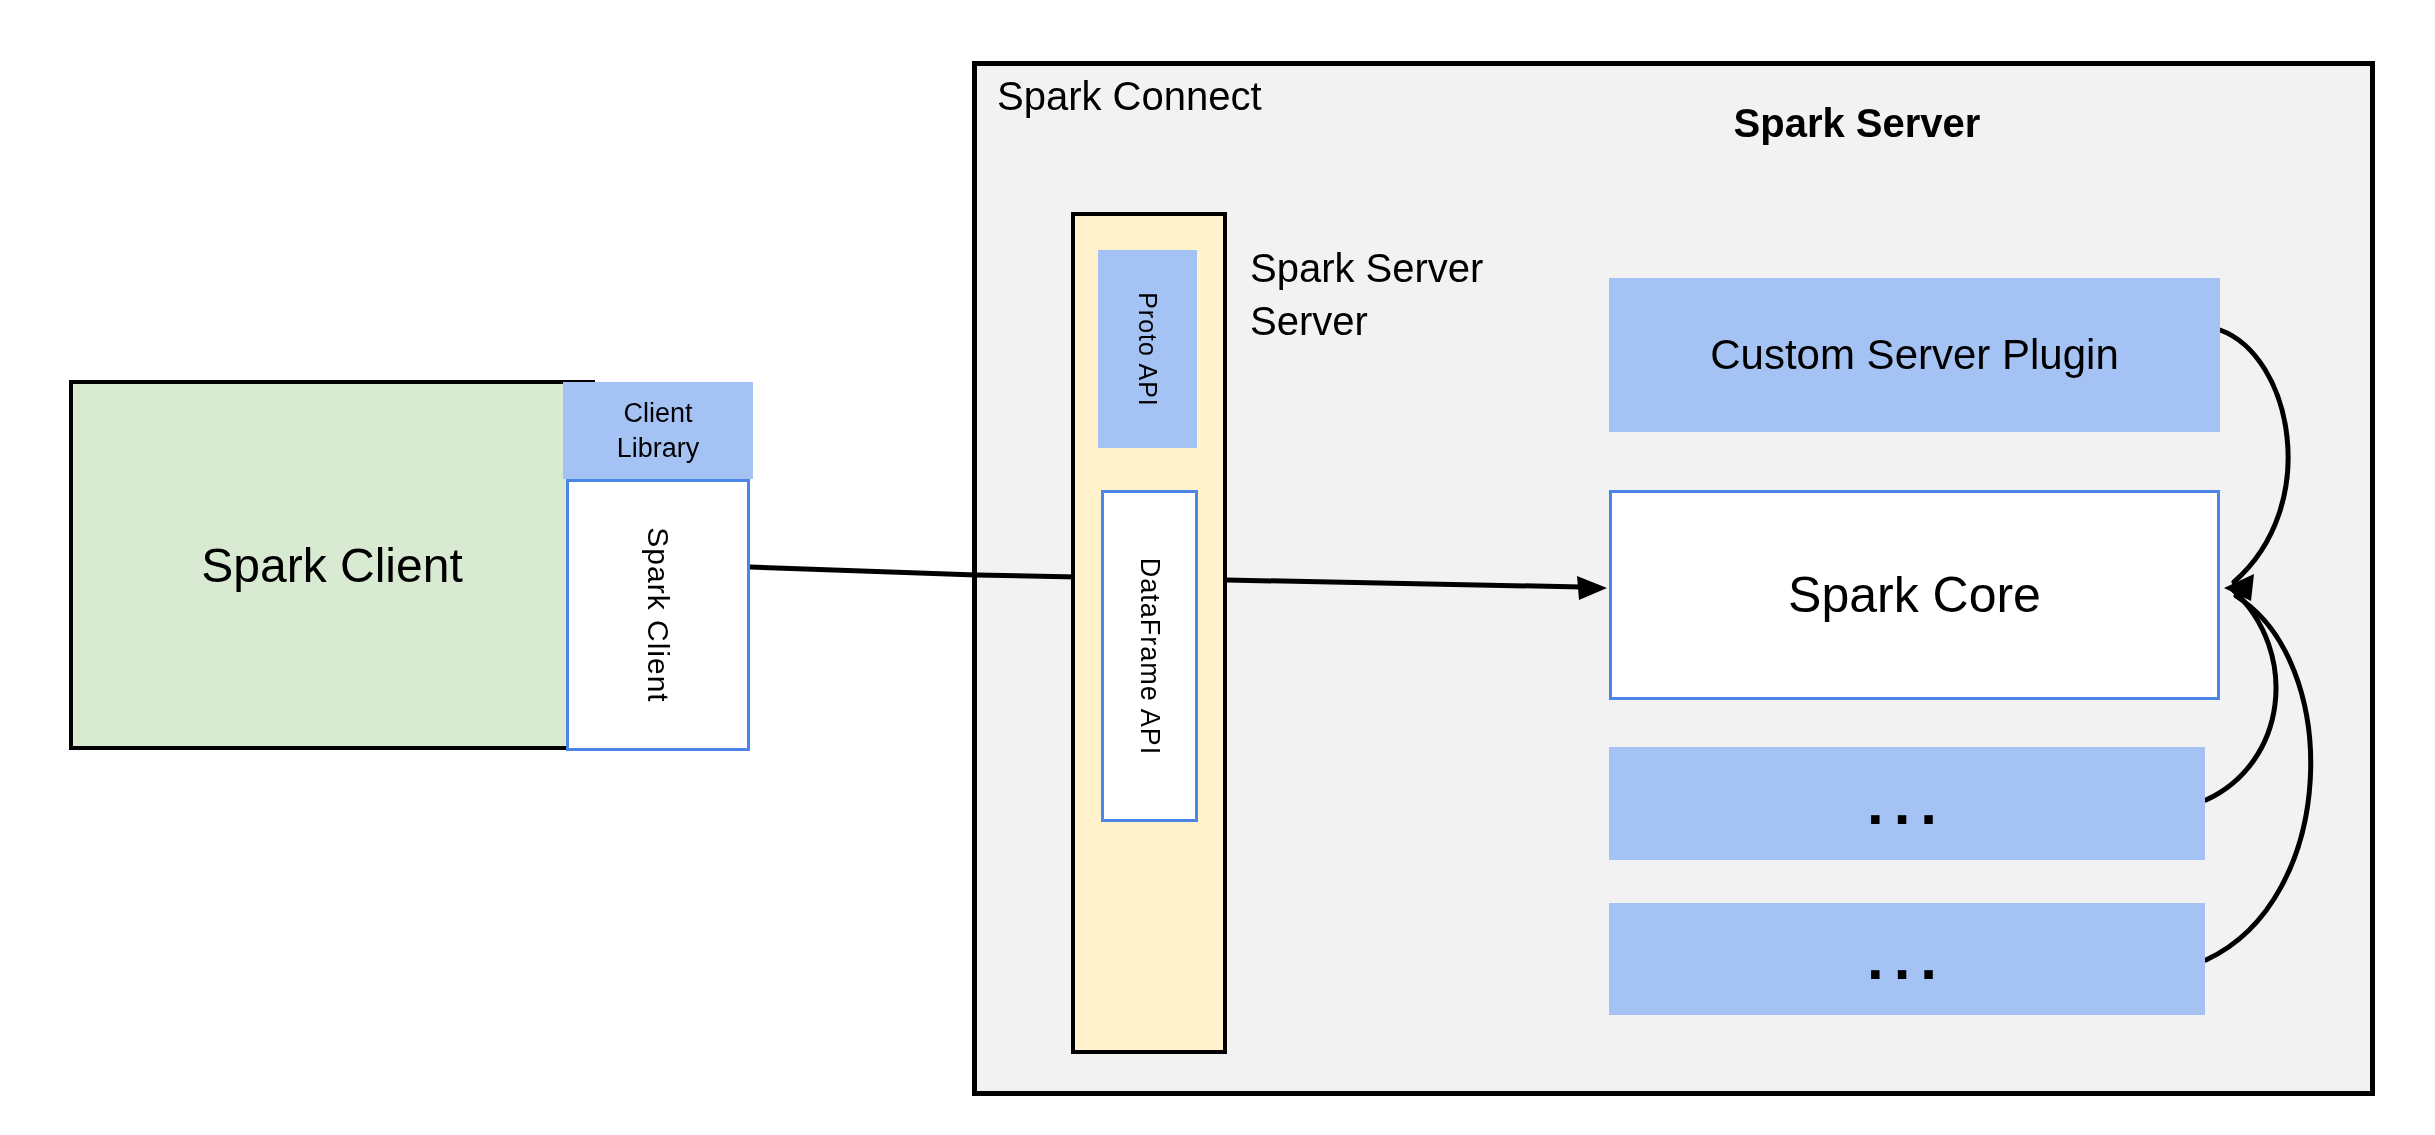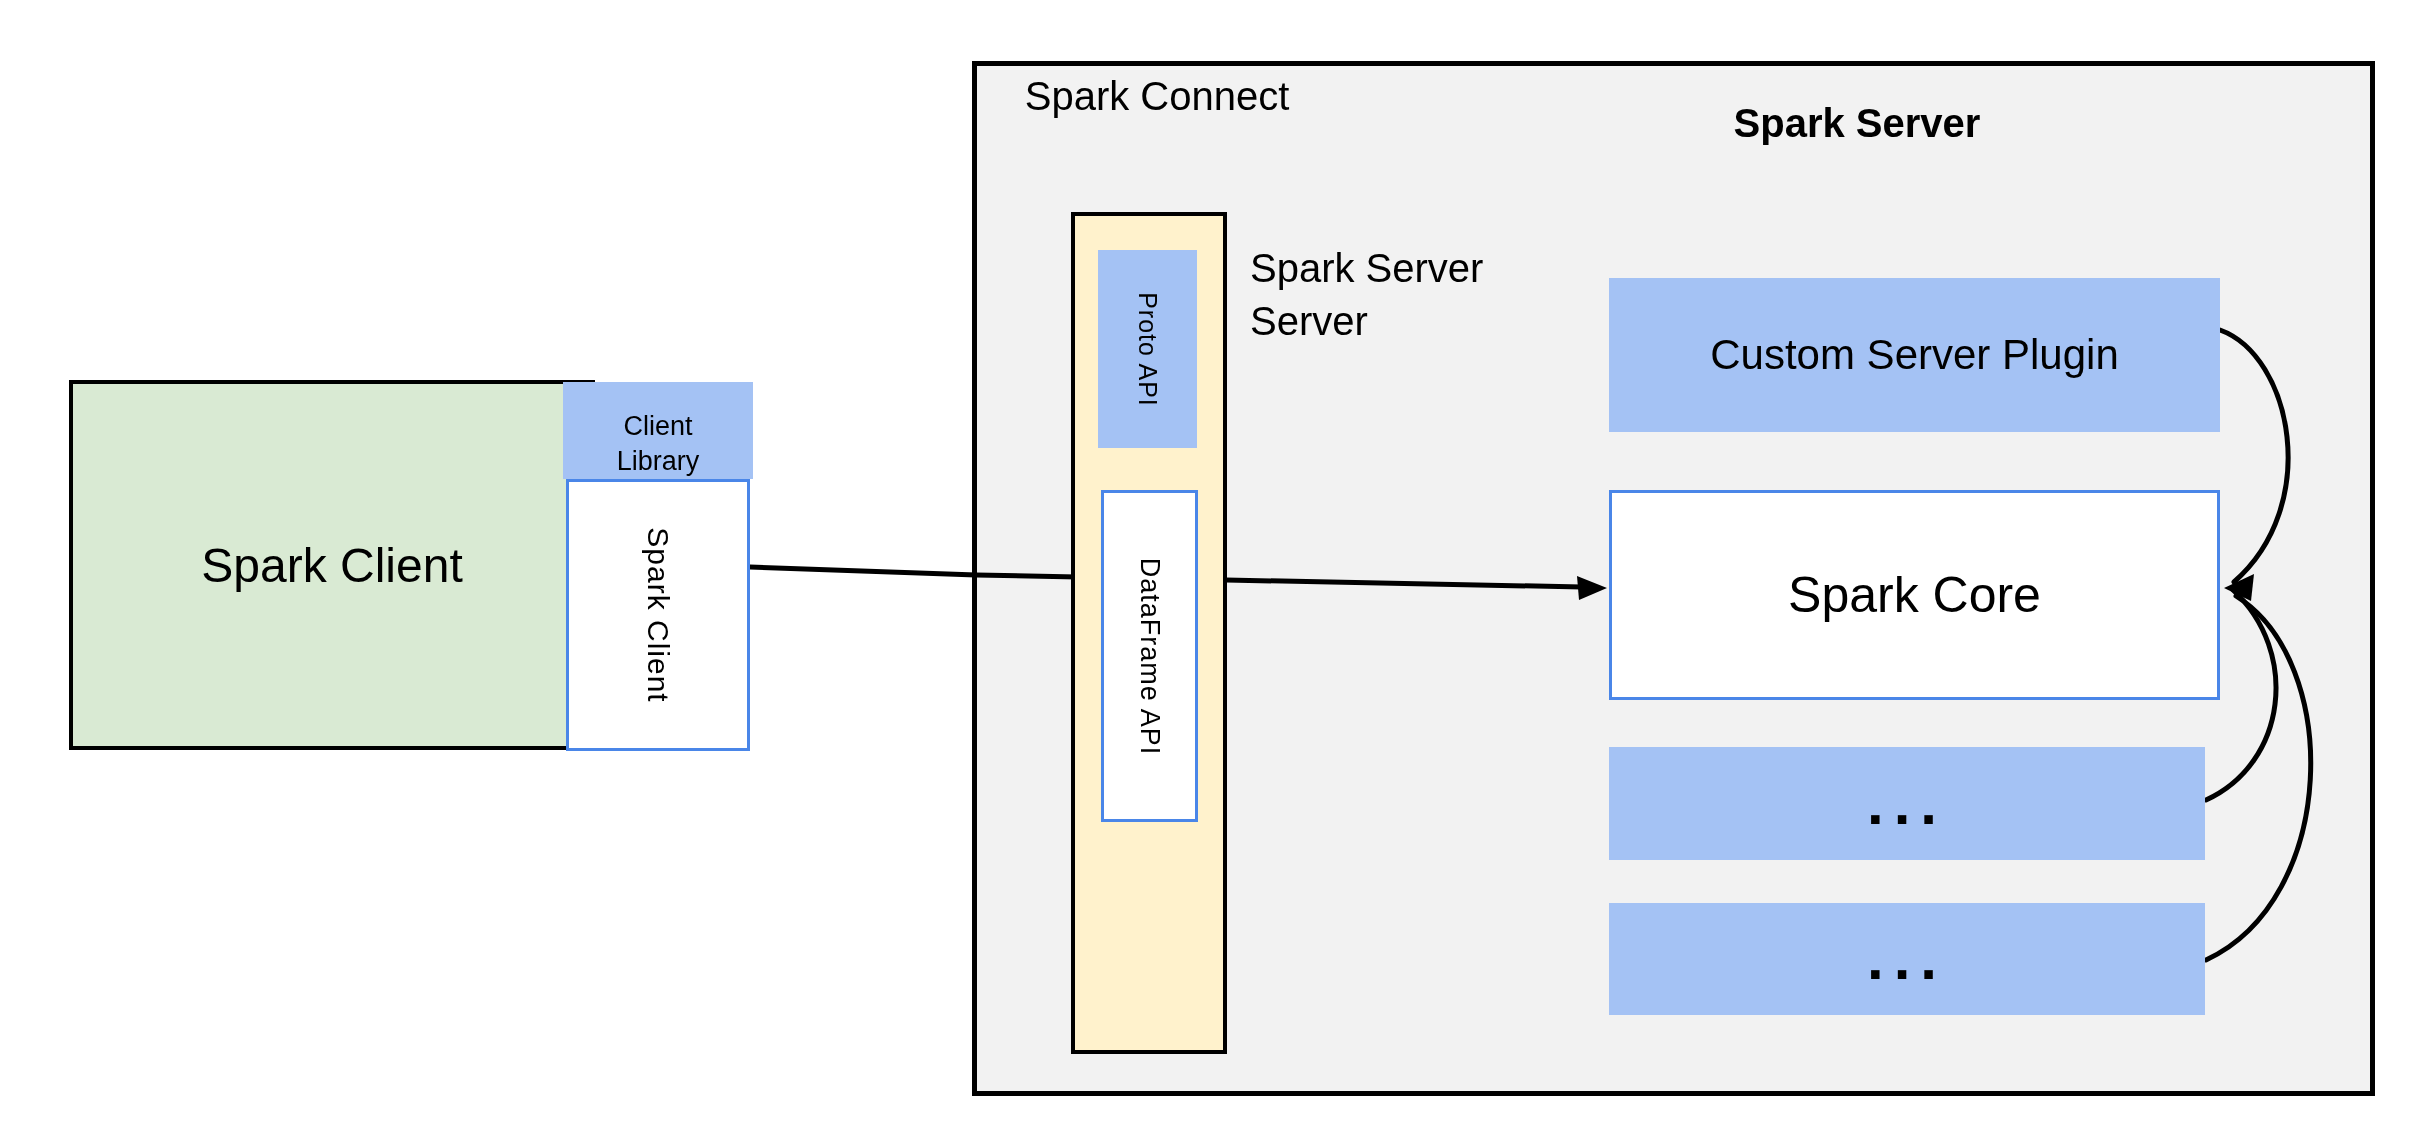--- a/index.html
+++ b/index.html
@@ -9,35 +9,35 @@
   .center{display:flex;align-items:center;justify-content:center;text-align:center;}
 
   
   #server-container{left:972px;top:61px;width:1403px;height:1035px;background:#f2f2f2;border:5px solid #000;z-index:0;}
   #arrows{left:0;top:0;width:2435px;height:1135px;z-index:1;pointer-events:none;}
   .box{z-index:2;}
 
   
   #green-box{left:69px;top:380px;width:526px;height:370px;background:#d9ead3;border:4px solid #000;}
   #green-box .lbl{font-size:48px;line-height:61px;}
-  #client-package-box{left:563px;top:382px;width:190px;height:97px;background:#a4c2f4;align-items:flex-end;}
+  #client-package-box{left:563px;top:382px;width:190px;height:97px;background:#a4c2f4;}
   #client-package-box .lbl{font-size:27px;line-height:35px;}
   #spark-client-box{left:566px;top:479px;width:184px;height:272px;background:#fff;border:3px solid #4a86e8;}
   #spark-client-box .vlabel{font-size:30px;}
 
   
   #yellow-box{left:1071px;top:212px;width:156px;height:842px;background:#fff2cc;border:4px solid #000;}
   #proto-api-box{left:1098px;top:250px;width:99px;height:198px;background:#a4c2f4;z-index:3;}
   #proto-api-box .vlabel{font-size:25px;}
   #dataframe-api-box{left:1101px;top:490px;width:97px;height:332px;background:#fff;border:3px solid #4a86e8;z-index:3;}
   #dataframe-api-box .vlabel{font-size:27px;}
   .vlabel{white-space:nowrap;transform:rotate(90deg);letter-spacing:1px;}
 
   
-  #spark-connect-api-label{left:997px;top:70px;width:320px;font-size:40px;line-height:53px;text-align:center;z-index:2;}
+  #spark-connect-api-label{left:997px;top:70px;width:320px;font-size:40px;line-height:53px;z-index:2;}
   #spark-server-library-label{left:1250px;top:242px;width:400px;font-size:40px;line-height:53px;text-align:left;z-index:2;}
   #spark-server-title{left:1657px;top:96px;width:400px;font-size:40px;line-height:54px;font-weight:bold;text-align:center;z-index:2;}
 
   
   #custom-library-plugin-box{left:1609px;top:278px;width:611px;height:154px;background:#a4c2f4;}
   #custom-library-plugin-box .lbl{font-size:42px;}
   #spark-core-box{left:1609px;top:483px;width:611px;height:210px;background:#fff;border:3px solid #4a86e8;margin-top:7px;}
   #spark-core-box .lbl{font-size:50px;}
   #plugin-placeholder-1{left:1609px;top:747px;width:596px;height:113px;background:#a4c2f4;}
   #plugin-placeholder-2{left:1609px;top:903px;width:596px;height:112px;background:#a4c2f4;}

